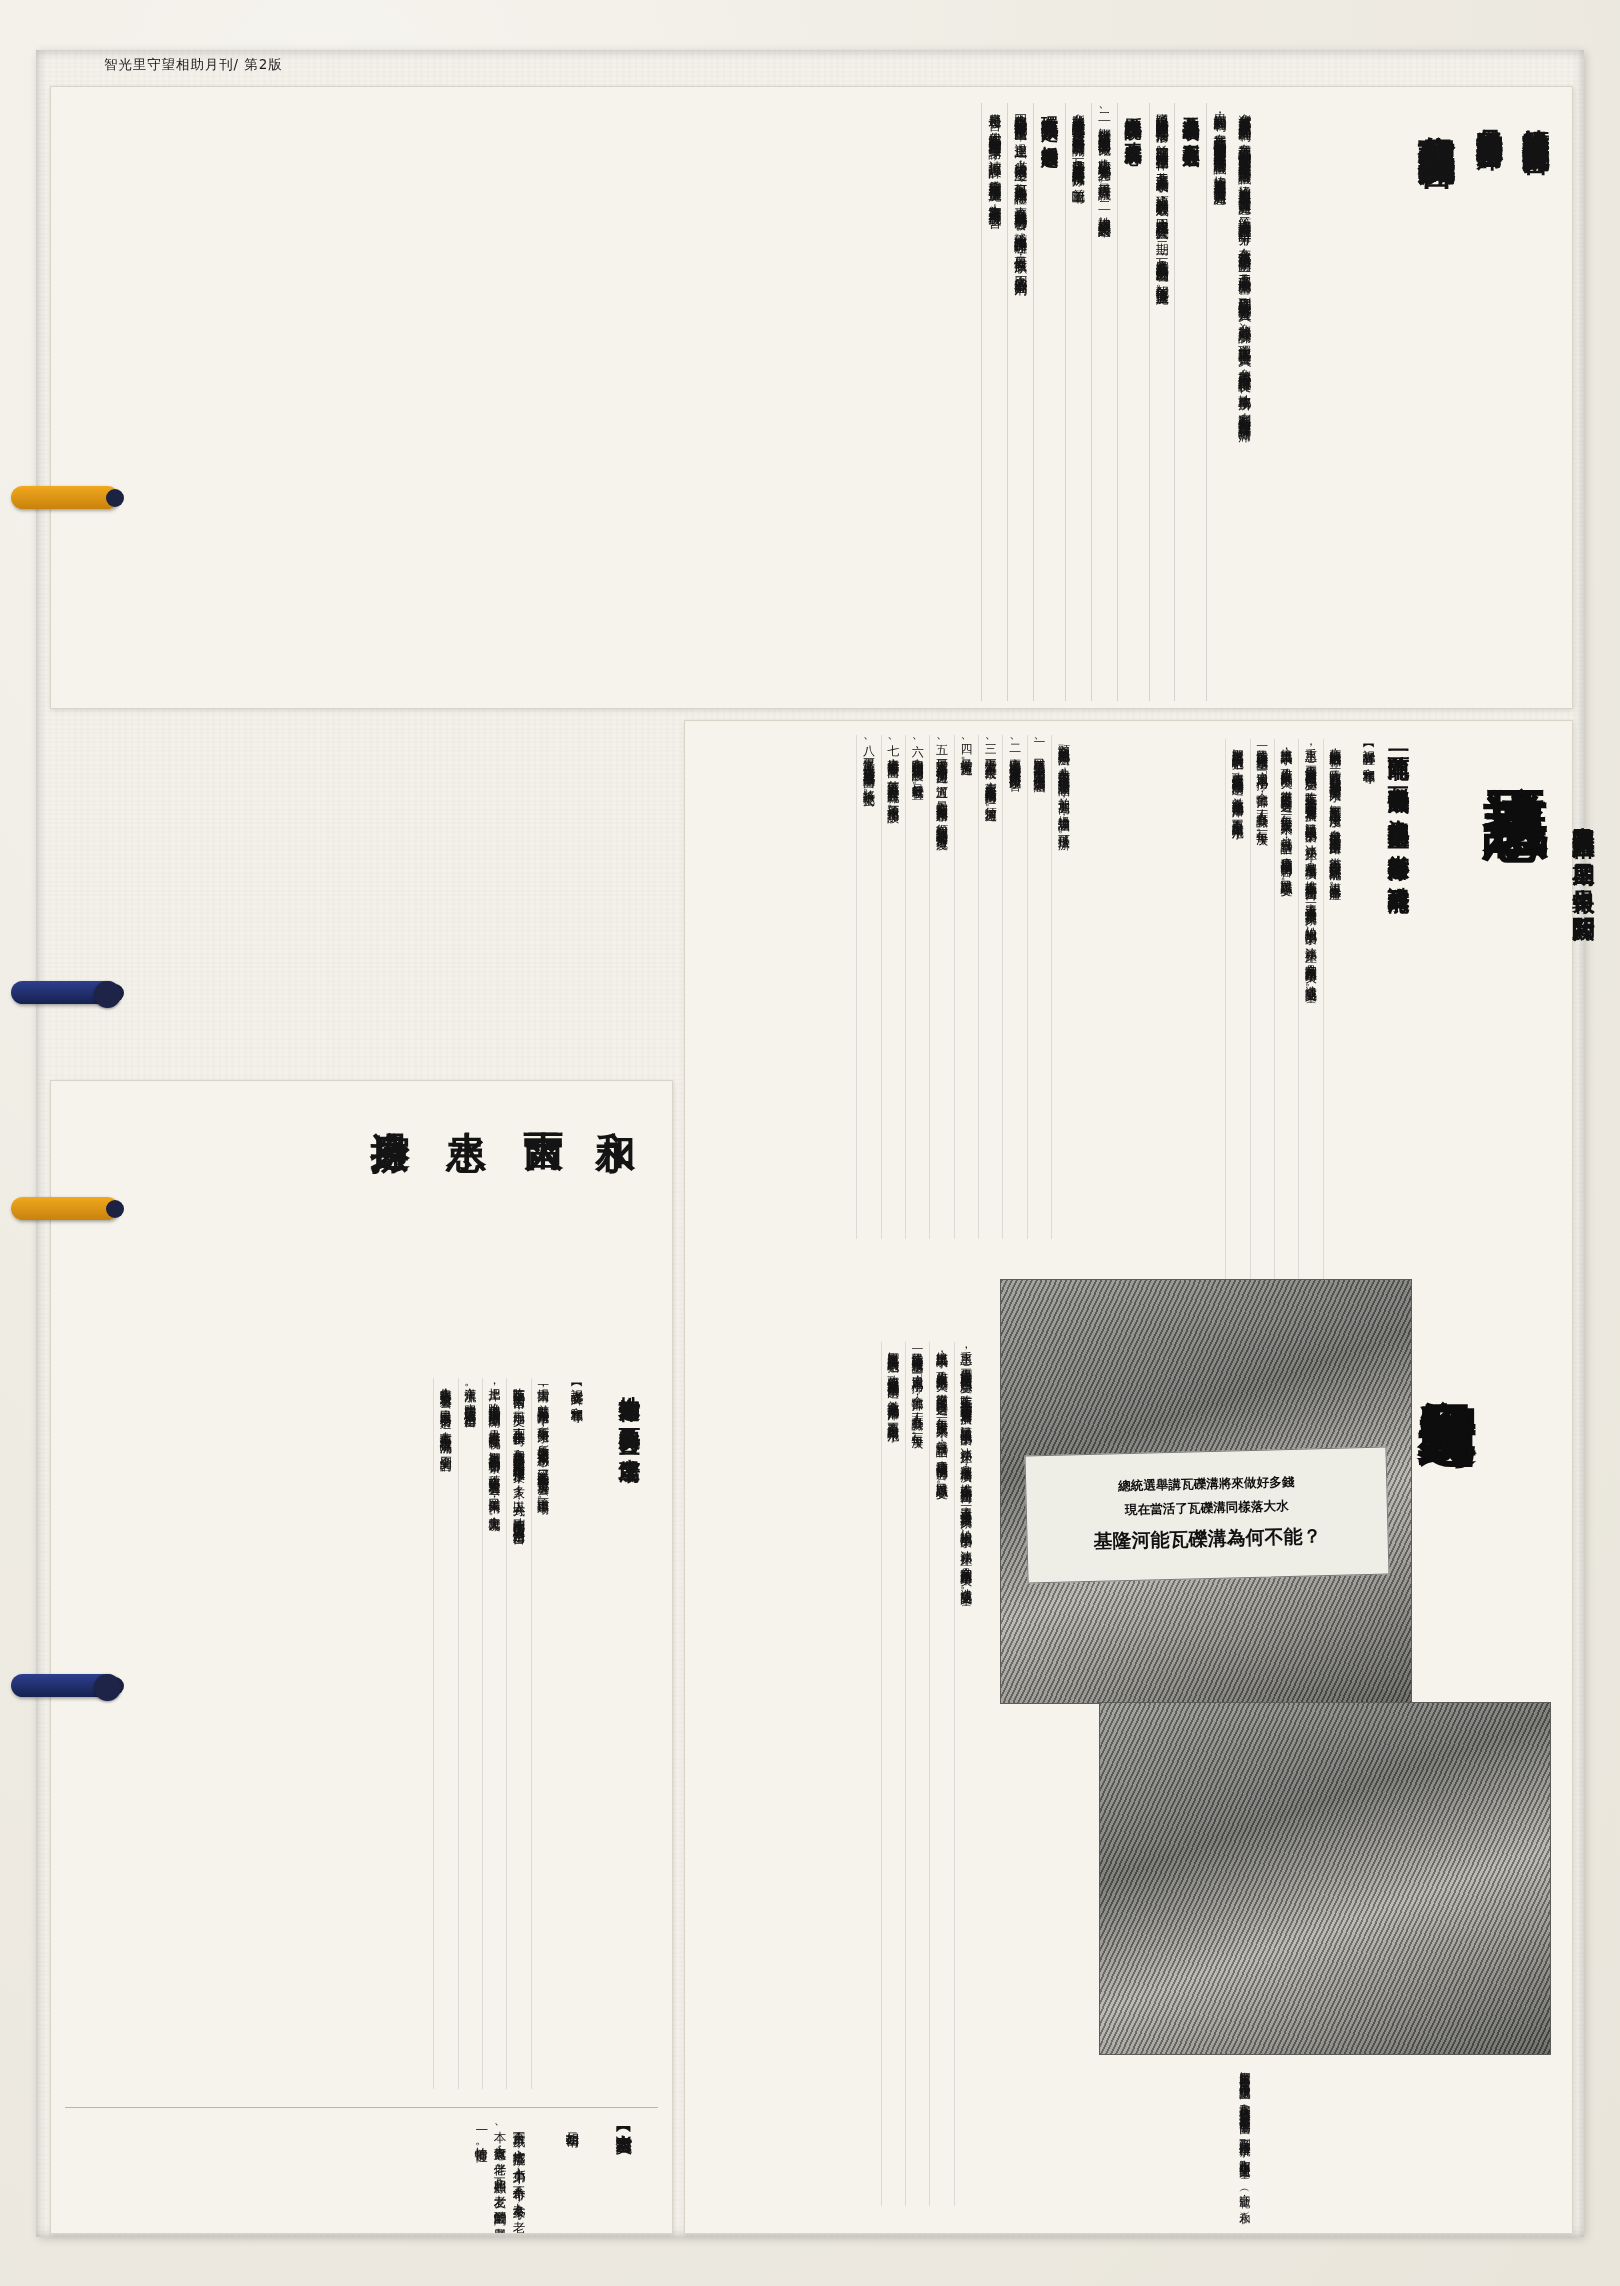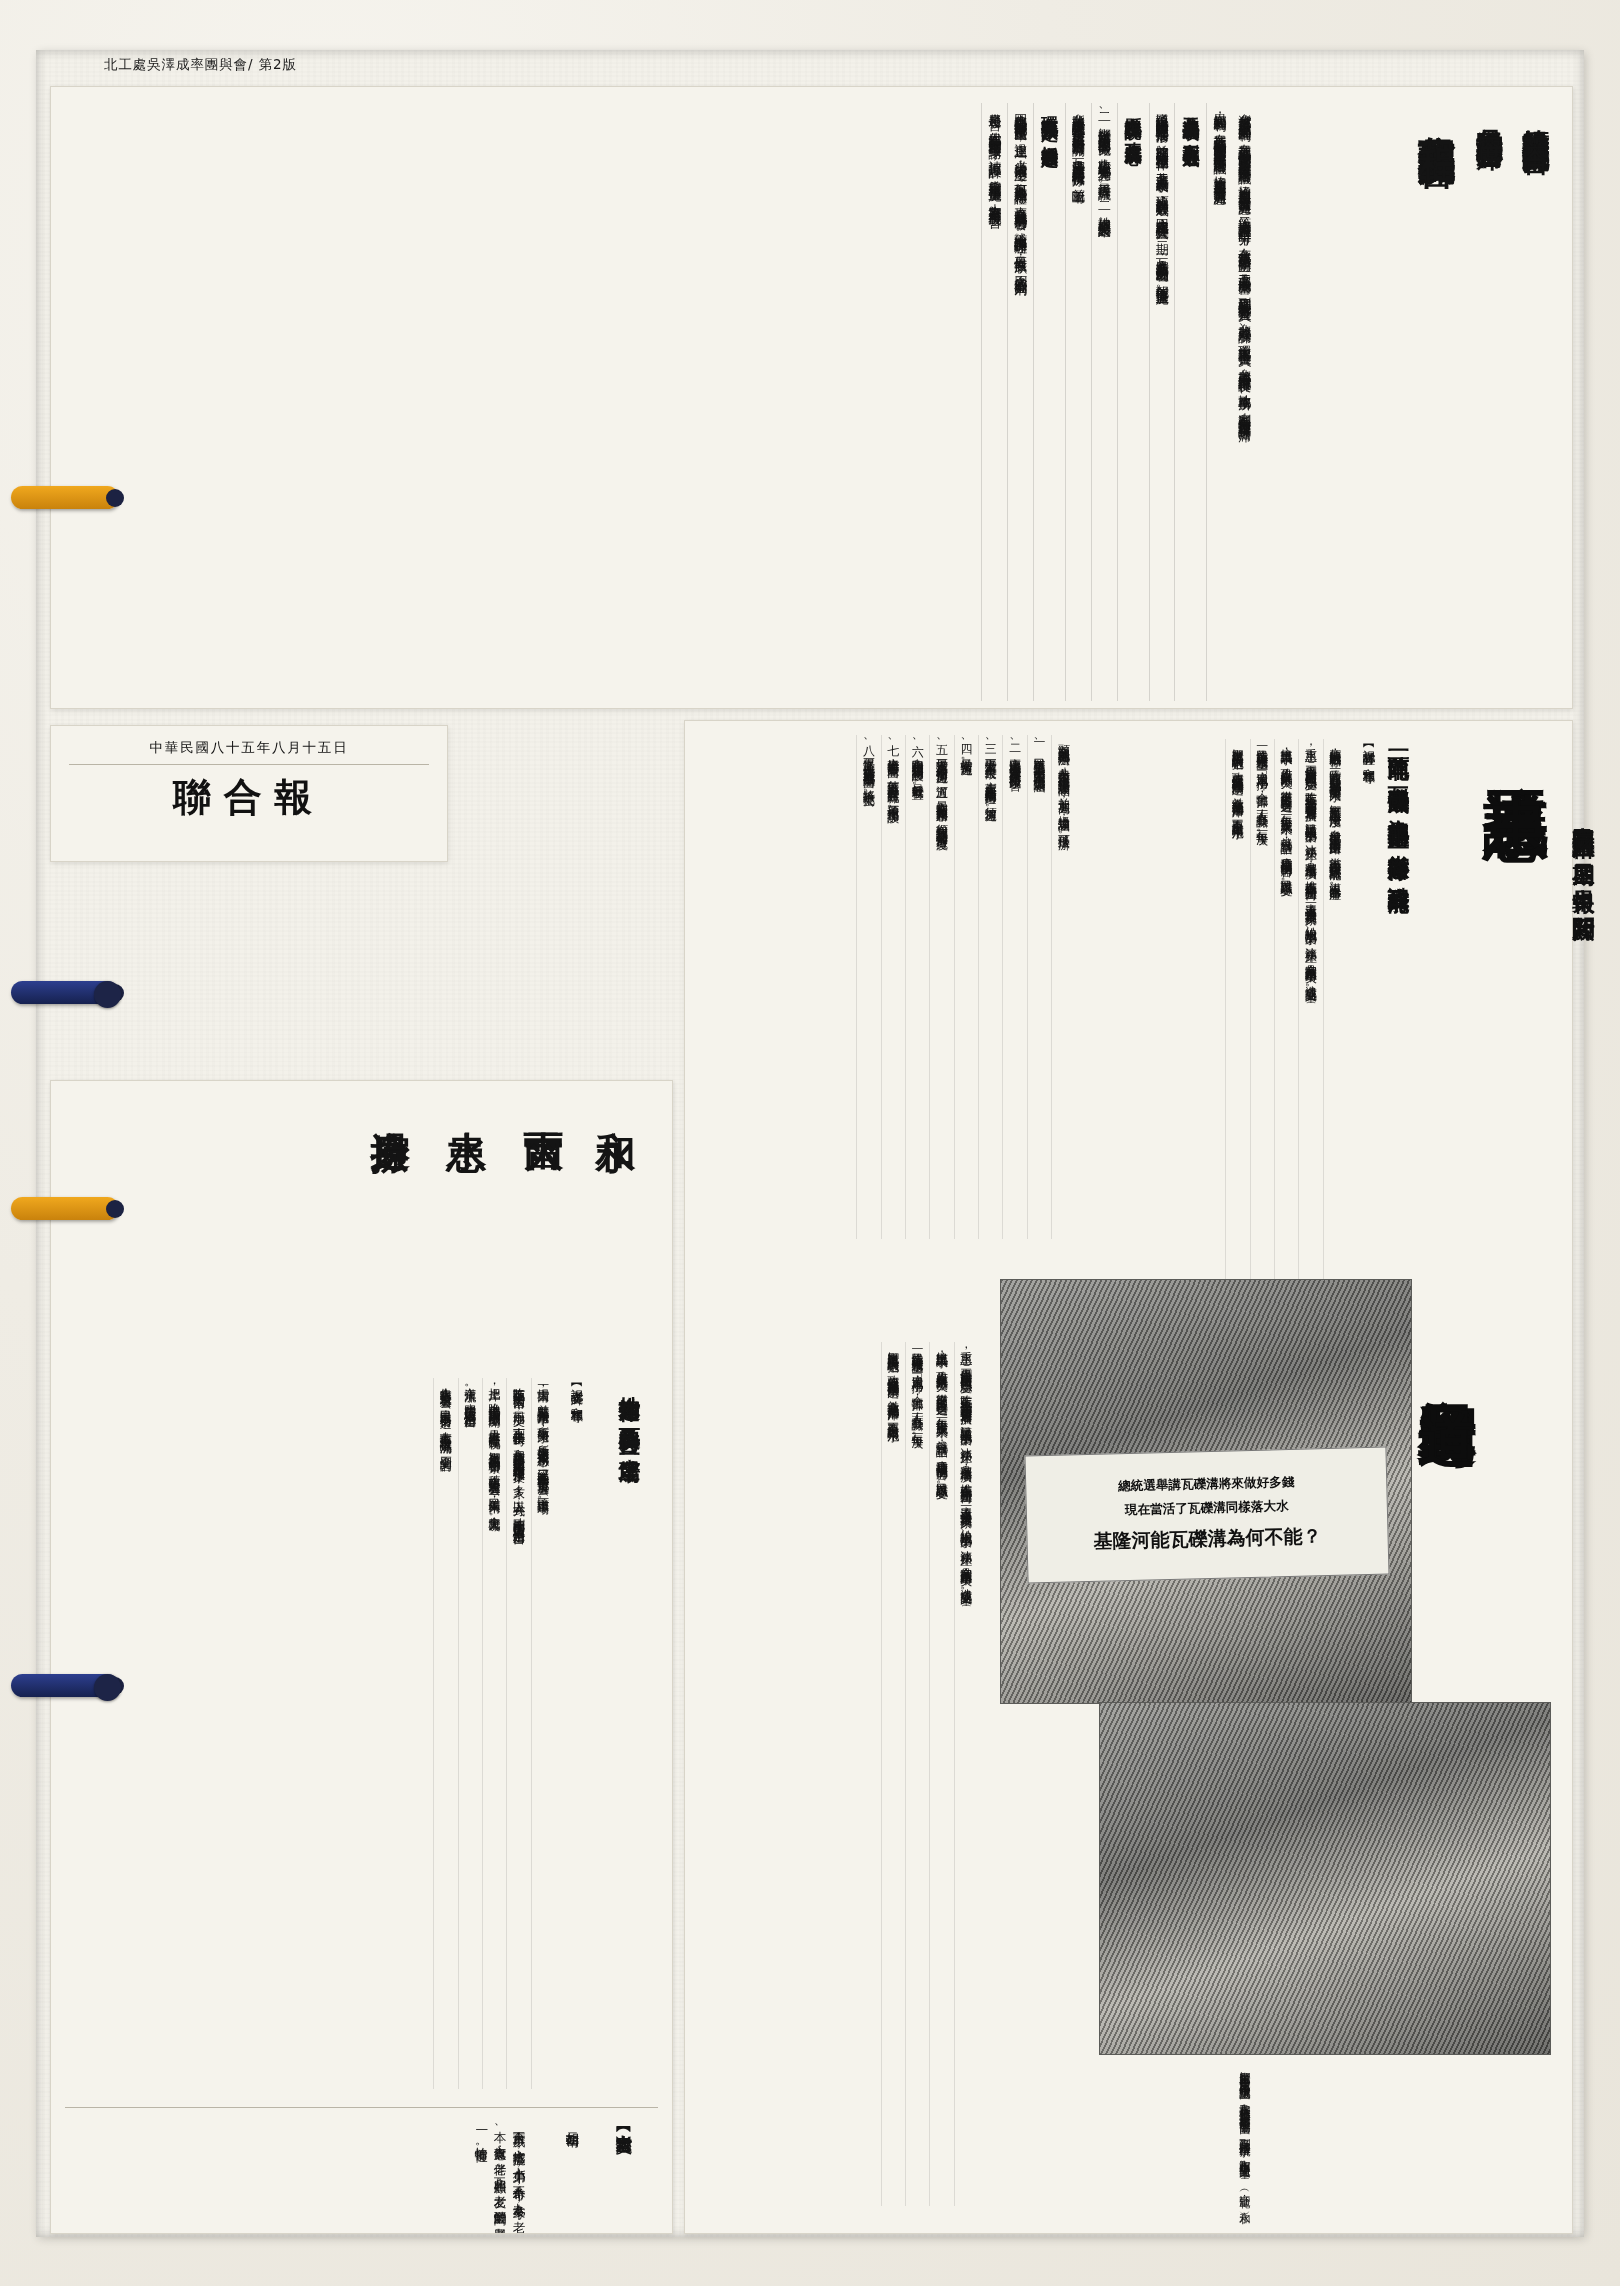--- a/index.html
+++ b/index.html
@@ -141,21 +141,21 @@
   .hr{height:0.9px;background:#b9b4a6;}
 </style>
 </head>
 <body>
 
 <div class="page">
   <div class="sheet">
     <div class="grain"></div>
   </div>
 
-  <div class="topline">北工處吳澤成率團與會/ 第2版</div>
+  <div class="topline">智光里守望相助月刊/ 第2版</div>
 
   <div class="clip1">
 
     <div class="c1-headline">
       <div class="v c1-h-main" style="height:558px;margin-left:9px;">省住都局辦理瓦窯溝分流與改善工程</div>
       <div class="v c1-h-sub" style="height:504px;margin-left:7.2px;">每月追蹤協調會均邀里長與本會出席</div>
       <div class="v c1-h-sub" style="height:504px;margin-left:7.2px;">築堤防洪抽水防淹各項工程希請鄉親全力支持配合</div>
     </div>
 
     <div class="c1-cols">
@@ -165,25 +165,20 @@
       <div class="v c1-col">議題係追蹤與討論前次規劃分配工作進展情形，並協調研商可行方法積極推動工作。北工處吳澤成處長表示：這項改善計劃勢在必成，因此建議工程經費龐大，一二期、一瓦窯溝九處瓶頸部份的簡易工程，能配何拆遷盡速施工。</div>
       <div class="v c1-col c1-head3 vb">縣土木課陳課長說：改善瓦窯溝有決心</div>
       <div class="v c1-col">二、智光里防洪擋水牆可以做的的段落要先做，少數小段土地地主如有意見，最後再行商議。二、抽水機組應先裝設起來。</div>
       <div class="v c1-col">台北縣政府土木課陳課長尤縣長在今（十二）日上午縣務會報中曾自動提出有關：瓦窯溝兩沿岸違章建築必須嚴格執行拆除。並囑咐工</div>
       <div class="v c1-col c1-head3 vb">環北隊葉分隊長決定 橋樑將採涵改建</div>
       <div class="v c1-col">因此這件里長轉告鄉親與他家合作里民區：退止歪屈，必須大溝邊傾倒廢土，何況是瓦窯違章拍照存證，直接向台北縣政府水利局告發，或交給土木課陳課長辦理。只要恢復原狀，否則必依法罰金判刑！</div>
       <div class="v c1-col">趙里長發言：代本里鄉親向各位列席同工程單位致謝！請把握原設計，希望智光里積極籌畫施工，大家為智光里環境有所改善。</div>
     </div>
   </div>
 
-  <div class="mast" style="left:50px;top:725px;width:396px;height:135px;">
-    <div class="mast-date" style="margin-top:12.6px;">中華民國八十五年八月十五日</div>
-    <div class="hr" style="margin:7.2px 18px;"></div>
-    <div class="mast-title" style="font-size:38px;letter-spacing:12.6px;margin-top:5.4px;">聯合報</div>
-  </div>
 
 
   <div class="clip3" style="top:1080px;height:1152px;">
 
     <div class="v vb" style="position:absolute;right:27px;top:18px;font-size:40px;height:207px;">永和</div>
     <div class="v vb" style="position:absolute;right:99px;top:18px;font-size:40px;height:261px;">大雷雨</div>
     <div class="v vb" style="position:absolute;right:176px;top:18px;font-size:40px;height:207px;">水患</div>
     <div class="v vb" style="position:absolute;right:252px;top:18px;font-size:40px;height:207px;">擦身過</div>
 
     <div class="v vb" style="position:absolute;right:27px;top:297px;font-size:21.6px;height:378px;">抽水站全力運作 雨勢及時告停 虛驚一場</div>

